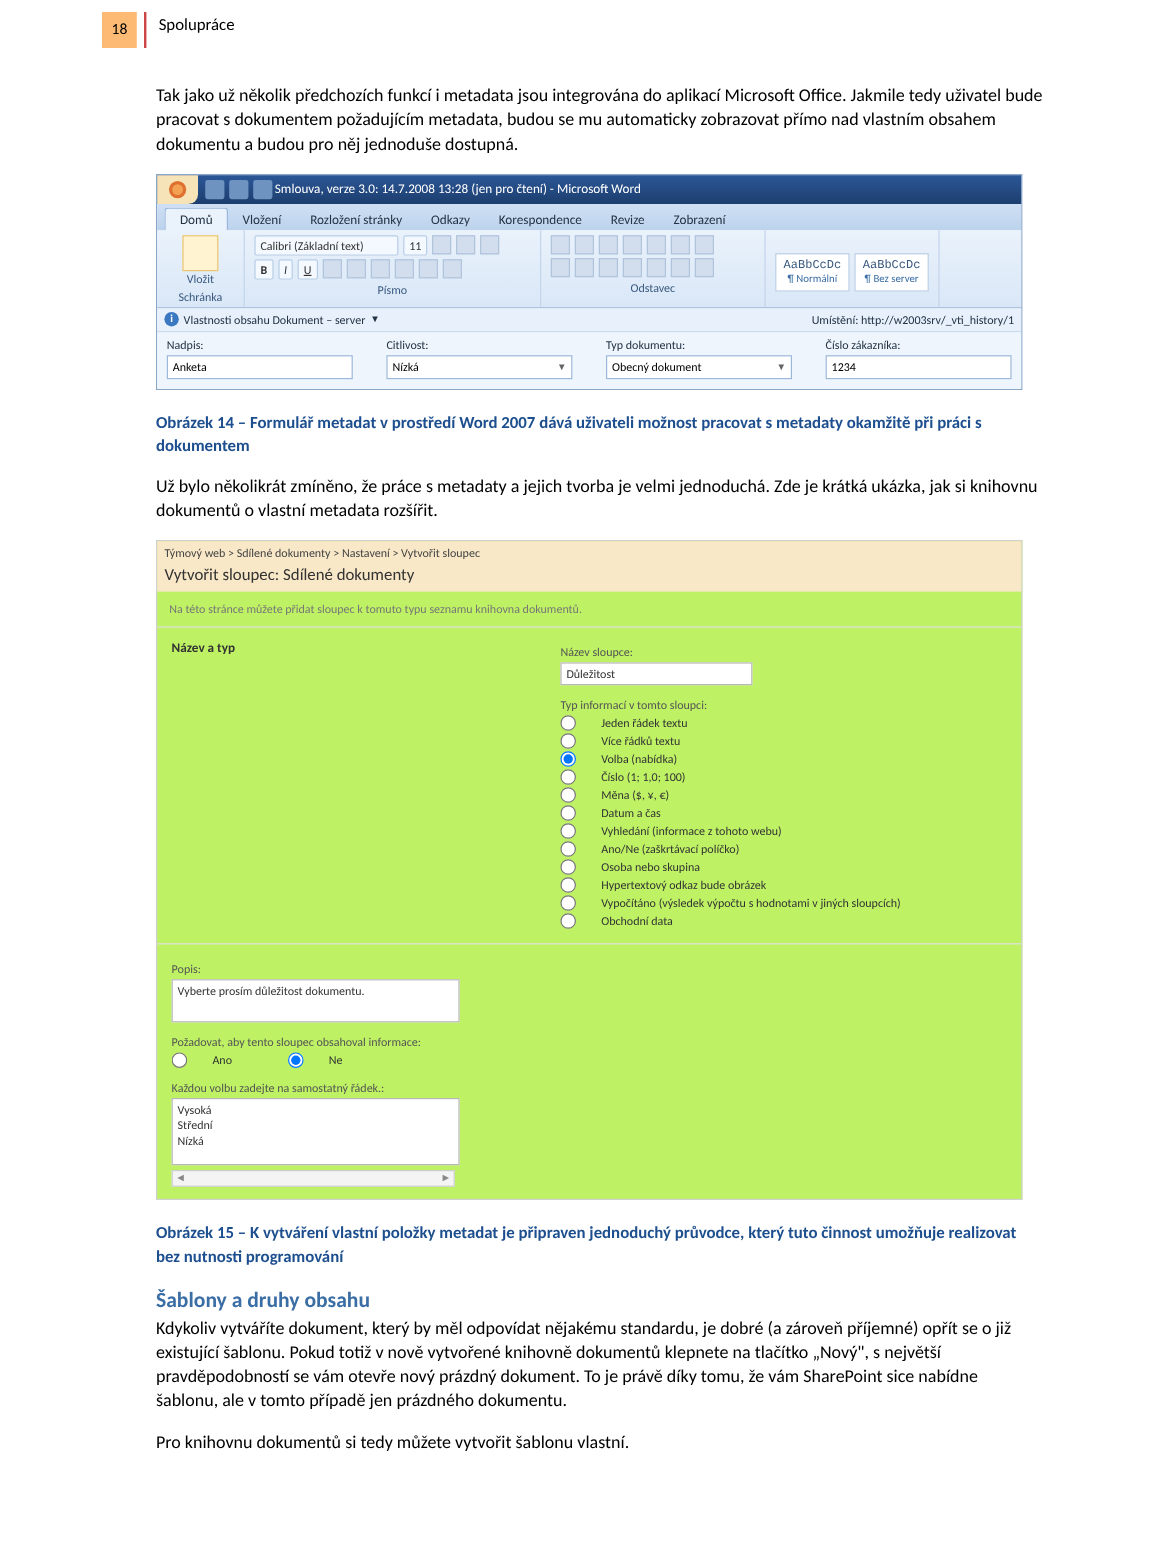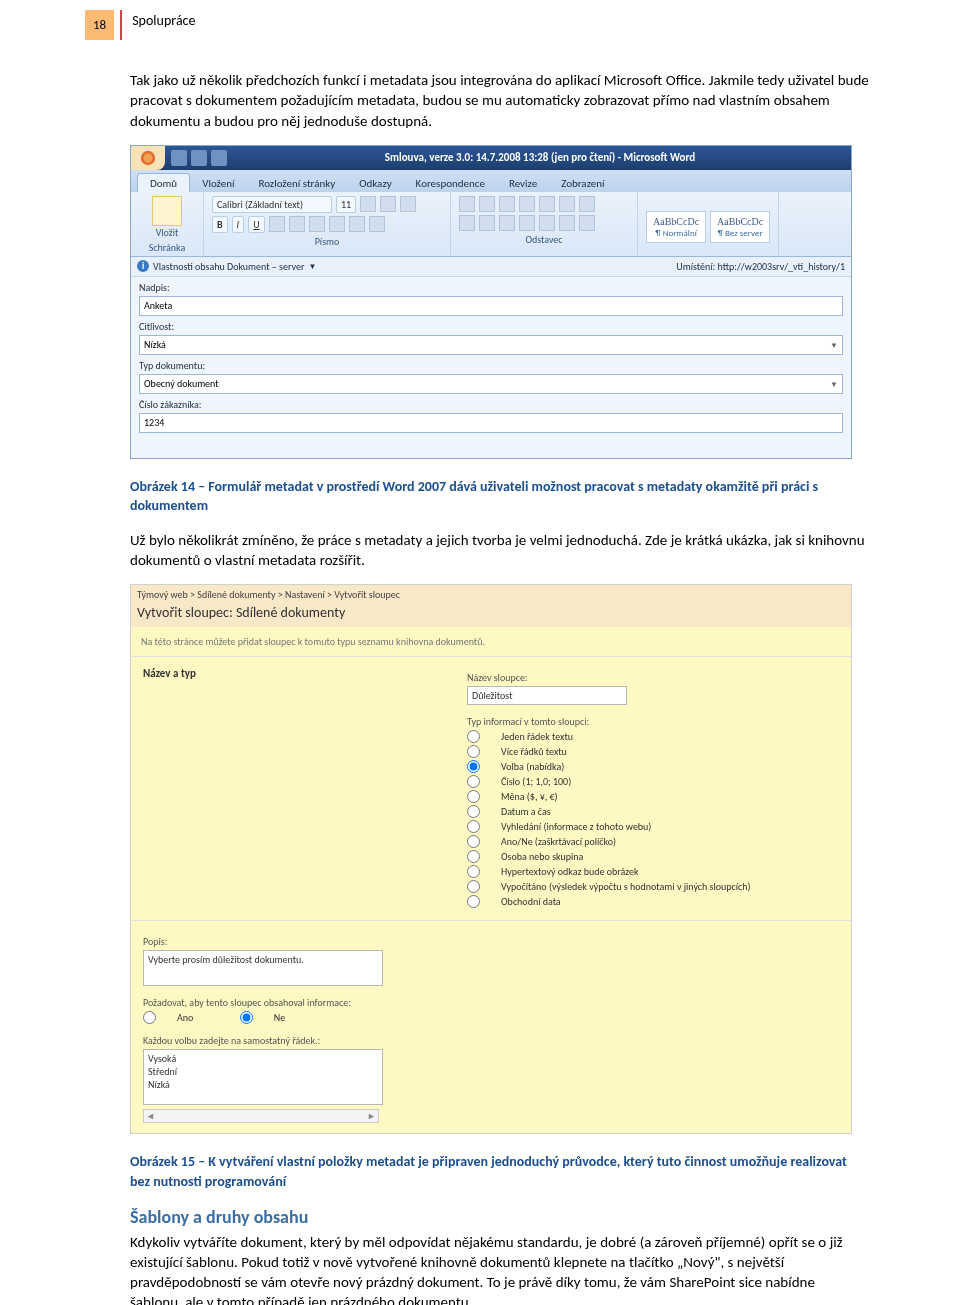--- a/index.html
+++ b/index.html
@@ -66,21 +66,21 @@
     align-items: center;
     height: 24px;
     font-size: 11px;
   }
   .office-btn {
     width: 34px; height: 24px; display:flex; align-items:center; justify-content:center;
     background: #f6e3b8; border-radius: 0 0 8px 0; margin-right:4px;
   }
   .office-btn svg { width:18px; height:18px; }
   .qat-icon { width:16px; height:16px; display:inline-block; margin:0 2px; background:#6e93c1; border-radius:2px; }
-  .word-title-text { flex:1; text-align:center; font-weight:700; }
+  .word-title-text { flex:1; font-weight:400; }
   .ribbon-tabs {
     background: linear-gradient(#cfe0f5, #bcd2ec);
     display:flex;
     height: 22px;
     align-items:flex-end;
     padding-left: 6px;
     font-size:11px;
     color:#234;
   }
   .ribbon-tab { padding: 3px 12px 2px; cursor:default; }
@@ -98,43 +98,43 @@
     align-items:center;
     font-size:10px;
     color:#3a5a80;
   }
   .ribbon-group .label { margin-top:2px; }
   .row { display:flex; align-items:center; gap:4px; }
   .fake-btn { background:#f4f9ff; border:1px solid #b8cde6; border-radius:2px; padding:1px 4px; font-size:10px; color:#333; }
   .fake-icon { width:14px; height:14px; background:#d2deee; border:1px solid #b0c4dc; display:inline-block; }
   .big-icon { width:28px; height:28px; background:#fff3d1; border:1px solid #e6c573; display:inline-block; }
   .style-box { background:#fff; border:1px solid #b8cde6; padding:4px 6px; font-size:10px; text-align:center; }
-  .style-box .sample { font-family:Liberation Serif, serif; }
+  .style-box .sample { font-family:Liberation Mono, monospace; }
   .style-box .normal { color:#3b6ea5; font-size:9px; }
   .info-bar {
     background:#e8f1fb; border-bottom:1px solid #c3d5eb; padding:3px 6px; display:flex; align-items:center; font-size:10px; color:#234;
   }
   .info-bar .right { margin-left:auto; }
   .info-icon { width:12px;height:12px;background:#3b78c2;border-radius:50%;display:inline-block;margin-right:4px;color:#fff;font-size:9px;text-align:center;line-height:12px;font-weight:bold; }
   .meta-row {
-    background:#eef5fd; display:flex; padding:4px 8px 25px; gap:4px; font-size:10px;flex-direction:column;
+    background:#eef5fd; display:flex; padding:4px 8px 8px; gap:28px; font-size:10px;
   }
   .meta-field { display:flex; flex-direction:column; flex:1; }
   .meta-field label { color:#234; margin-bottom:2px; }
   .meta-input { background:#fff; border:1px solid #9bb7da; padding:2px 4px; height:14px; font-size:10px; display:flex; align-items:center; justify-content:space-between; }
   .meta-input .caret { font-size:8px; color:#666; }
 
   
   .sp-shot {
     border:1px solid #d0d0d0;
     width: 720px;
     font-size: 10px;
     color:#333;
     margin-bottom:8px;
-    background:#fef9c3;
+    background:#bef264;
   }
   .sp-crumb { background:#f8e8c8; padding:3px 6px; color:#444; font-size:10px; }
   .sp-title { background:#f8e8c8; padding:0 6px 6px; color:#333; font-size:14px; font-weight:400; }
   .sp-desc { padding:8px 10px; color:#777; font-size:10px; }
   .sp-section { display:flex; border-top:1px solid #e0e0e0; }
   .sp-left { width:300px; padding:10px 12px; }
   .sp-left .h { font-weight:bold; margin-bottom:6px; font-size:11px; }
   .sp-left .d { color:#777; font-size:10px; }
   .sp-right { flex:1; padding:10px 12px; }
   .sp-right .lbl { color:#555; margin:4px 0 2px; }

